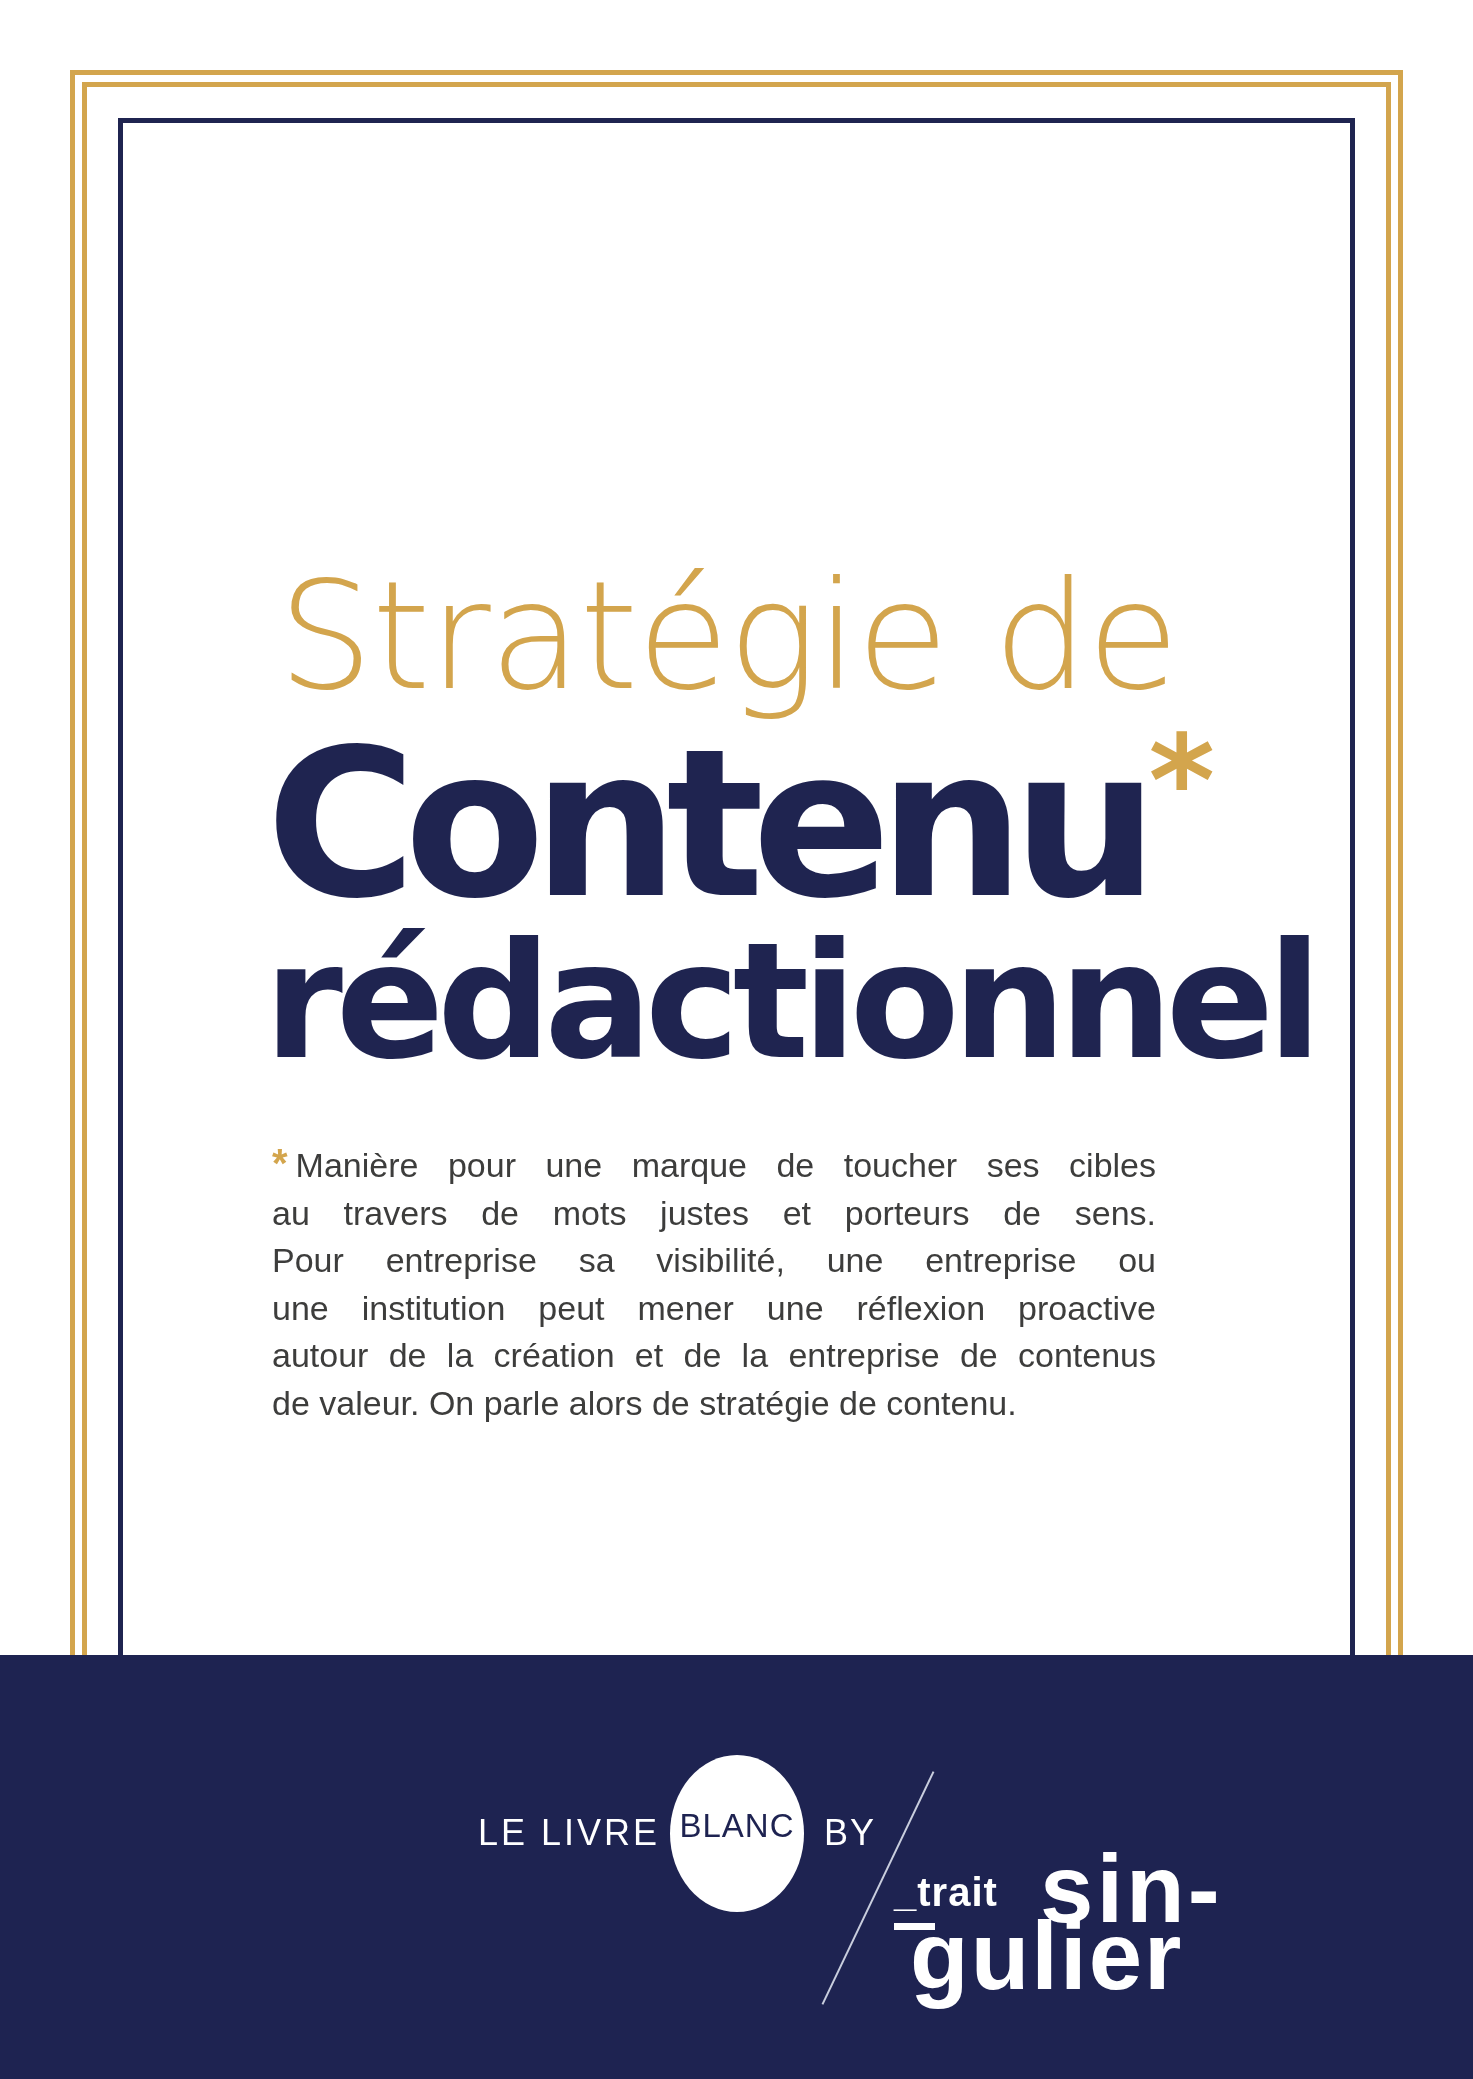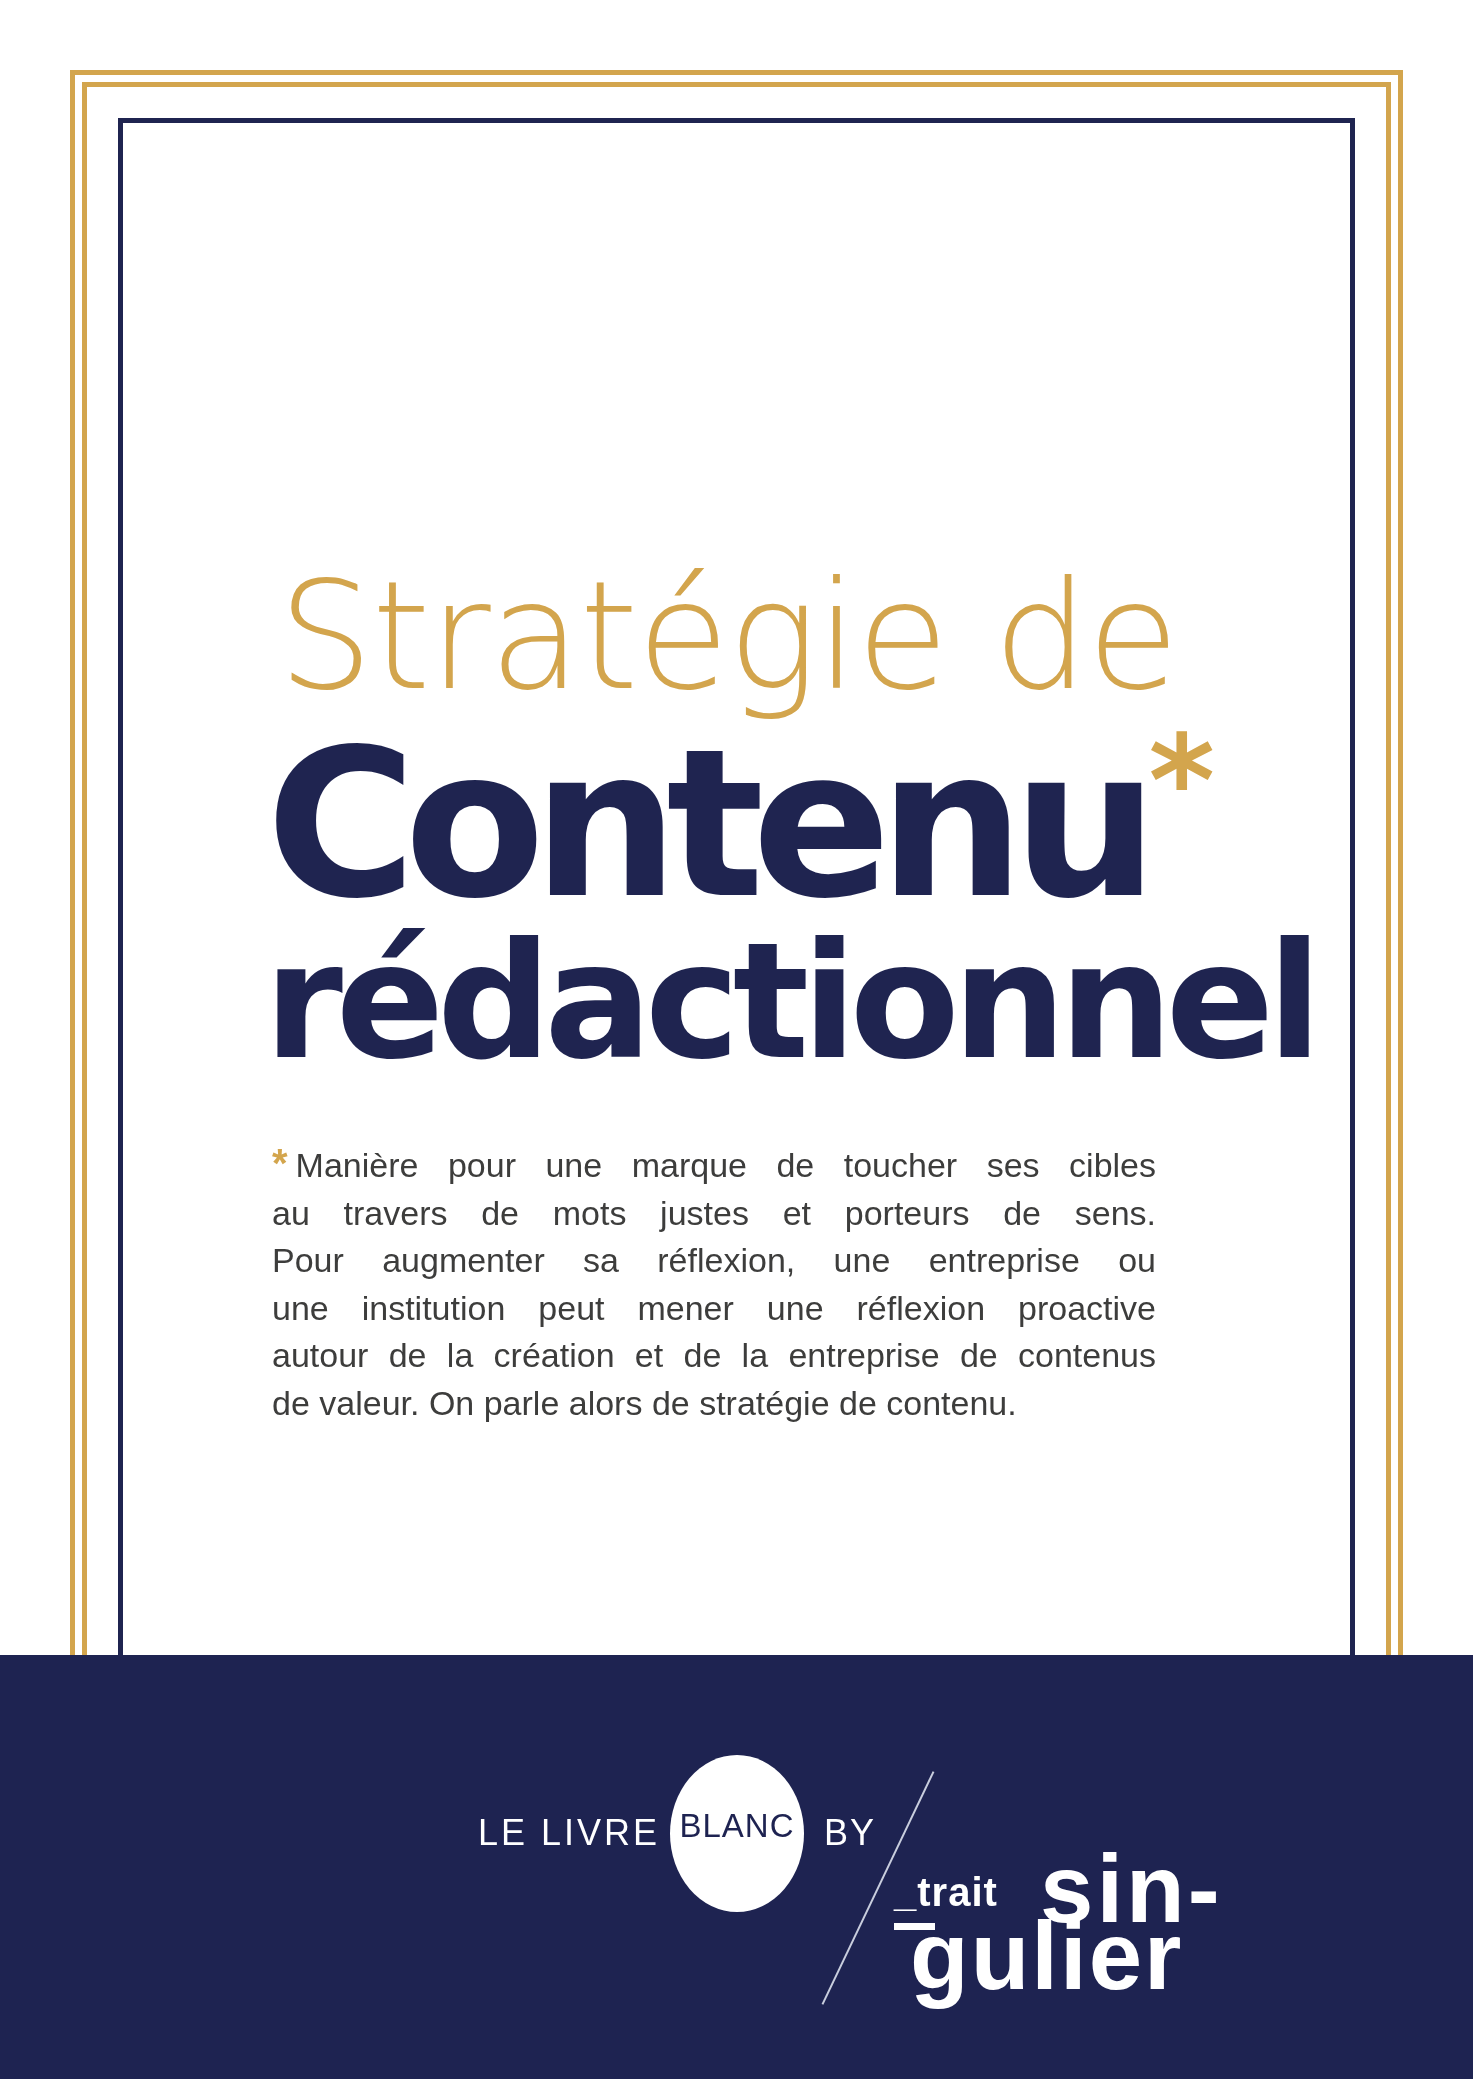--- a/index.html
+++ b/index.html
@@ -148,21 +148,21 @@
   <div class="frame frame-gold-inner"></div>
   <div class="frame frame-navy"></div>
 
   <div class="title-line title-thin">Stratégie de</div>
   <div class="title-line title-bold1"><span>Contenu</span><span class="asterisk-sup">*</span></div>
   <div class="title-line title-bold2">rédactionnel</div>
 
   <div class="definition">
     <div class="def-line"><span class="def-asterisk">*</span><span>Manière pour une marque de toucher ses cibles</span></div>
     <div class="def-line">au travers de mots justes et porteurs de sens.</div>
-    <div class="def-line">Pour augmenter sa réflexion, une entreprise ou</div>
+    <div class="def-line">Pour entreprise sa visibilité, une entreprise ou</div>
     <div class="def-line">une institution peut mener une réflexion proactive</div>
     <div class="def-line">autour de la création et de la entreprise de contenus</div>
     <div class="def-line last">de valeur. On parle alors de stratégie de contenu.</div>
   </div>
 
   <div class="band">
     <div class="abs lelivre">LE LIVRE</div>
     <div class="blanc-ellipse">
       <span>BLANC</span>
     </div>

